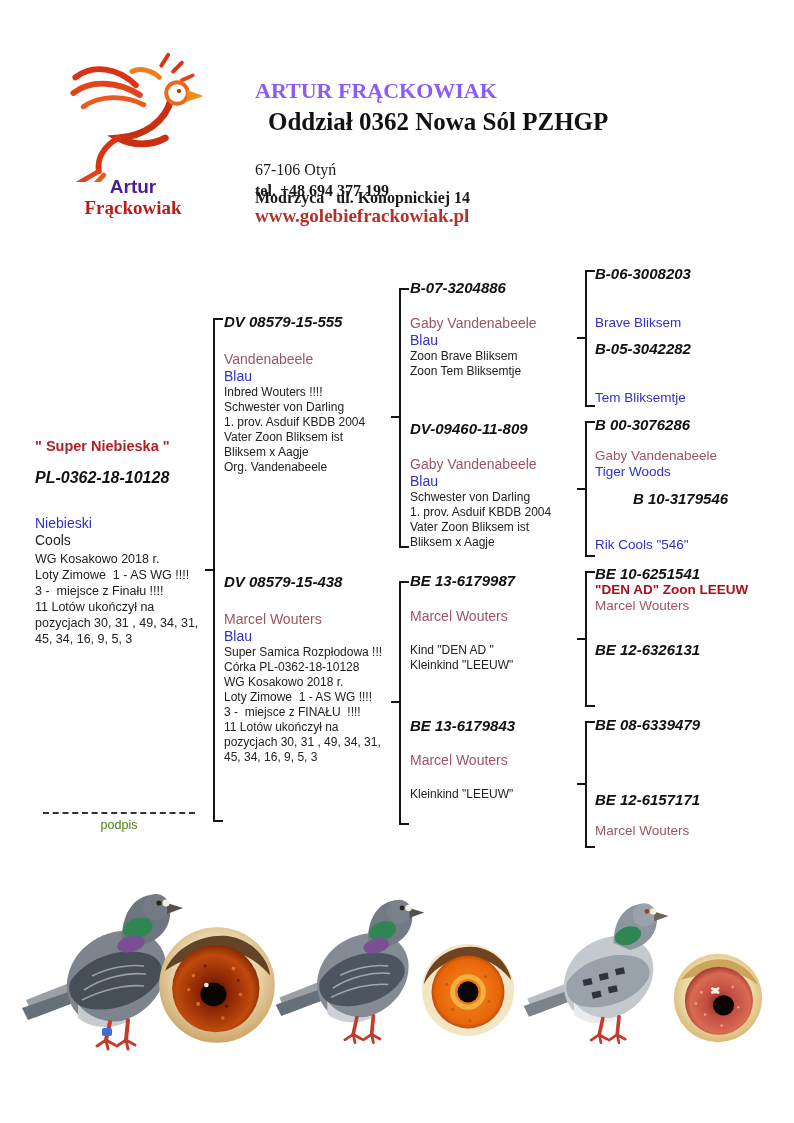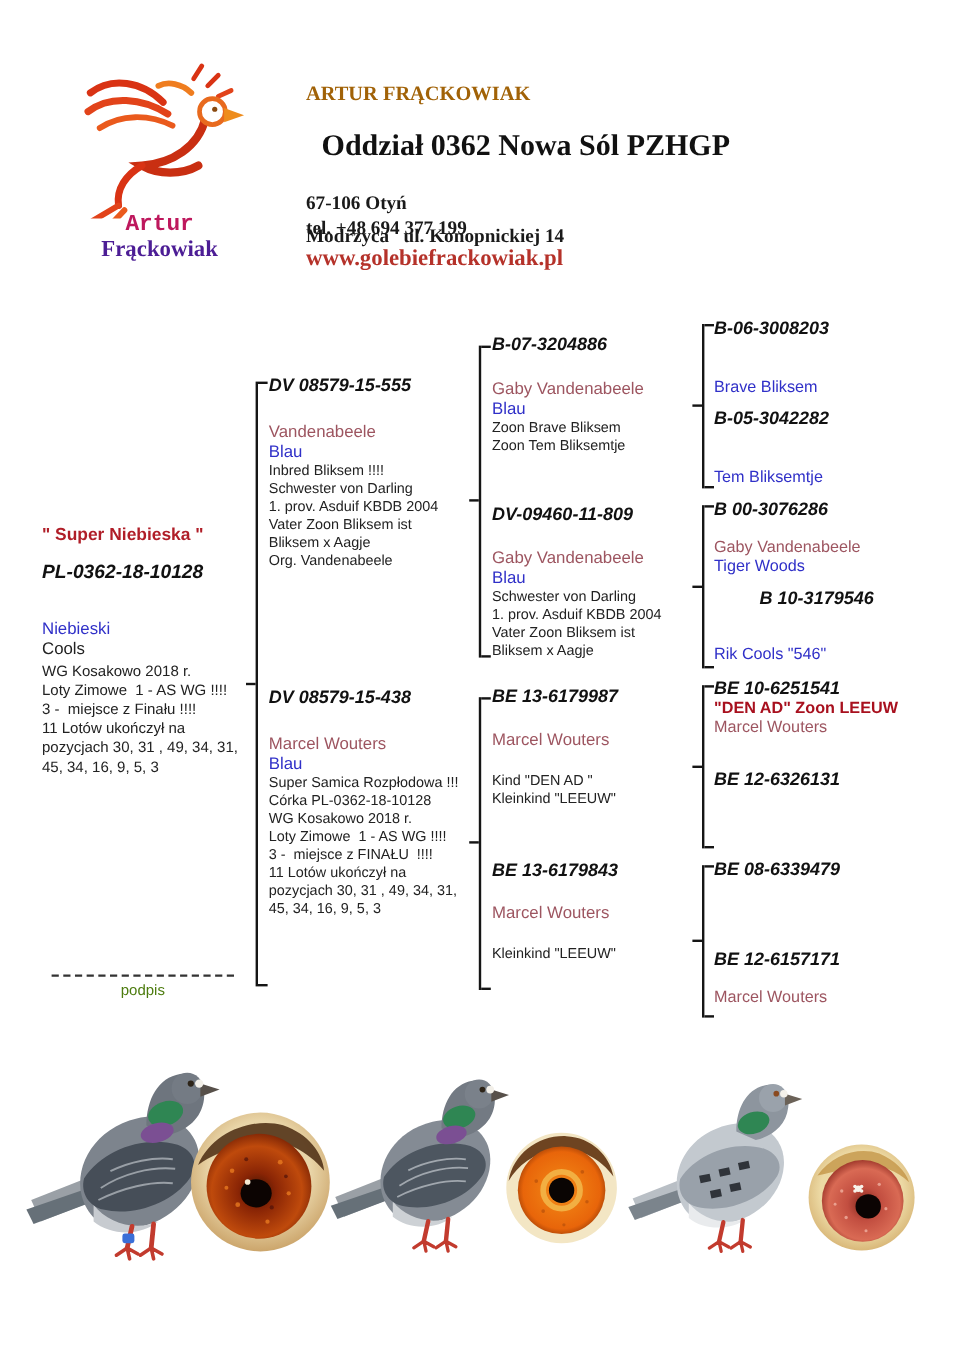--- a/index.html
+++ b/index.html
@@ -1,35 +1,35 @@
 <!DOCTYPE html>
 <html><head>
 <meta charset="utf-8">
 <style>
   html,body{margin:0;padding:0;background:#ffffff;}
   .page{position:relative;width:794px;height:1123px;background:#ffffff;overflow:hidden;
         font-family:"Liberation Sans",sans-serif;color:#1a1a1a;}
   
-  .hdr-name{position:absolute;left:255px;top:68px;font-family:"Liberation Serif",serif;
-            font-weight:bold;font-size:17px;color:#a16207;}
+  .hdr-name{position:absolute;left:255px;top:78px;font-family:"Liberation Serif",serif;
+            font-weight:bold;font-size:22px;color:#8b5cf6;}
   .hdr-club{position:absolute;left:268px;top:108px;font-family:"Liberation Serif",serif;
             font-weight:bold;font-size:25px;color:#111;}
   .hdr-addr1{position:absolute;left:255px;top:141px;font-family:"Liberation Serif",serif;
              font-weight:bold;font-size:16px;white-space:pre;margin-top:48px;}
   .hdr-addr2{position:absolute;left:255px;top:161px;font-family:"Liberation Serif",serif;
-             font-weight:bold;font-size:16px;}
+             font-weight:normal;font-size:16px;}
   .hdr-phone{position:absolute;left:255px;top:182px;font-family:"Liberation Serif",serif;
              font-weight:bold;font-size:16px;}
   .hdr-web{position:absolute;left:255px;top:205px;font-family:"Liberation Serif",serif;
            font-weight:bold;font-size:19px;color:#b5322a;}
   .logo{position:absolute;left:48px;top:50px;width:170px;height:132px;}
   .logo-t1{position:absolute;left:48px;top:176px;width:170px;text-align:center;
-           font-family:Liberation Mono, monospace;font-weight:bold;font-size:19px;color:#be185d;}
+           font-family:Liberation Sans, sans-serif;font-weight:bold;font-size:19px;color:#4c1d95;}
   .logo-t2{position:absolute;left:48px;top:197px;width:170px;text-align:center;
-           font-family:"Liberation Serif",serif;font-weight:bold;font-size:19px;color:#4c1d95;}
+           font-family:"Liberation Serif",serif;font-weight:bold;font-size:19px;color:#b91c1c;}
   
   .ring{font-style:italic;font-weight:bold;font-size:15px;line-height:18px;color:#111;white-space:pre;}
   .ring-big{font-style:italic;font-weight:bold;font-size:16px;line-height:19px;color:#111;}
   .fancier{font-size:14px;line-height:17px;color:#9d5560;}
   .blue{font-size:14px;line-height:17px;color:#3030c8;}
   .black14{font-size:14px;line-height:17px;color:#222;}
   .det{font-size:12px;line-height:15px;color:#222;white-space:pre;}
   .det16{font-size:12.5px;line-height:16px;color:#222;white-space:pre;}
   .nick{font-weight:bold;font-size:14.5px;color:#b01e28;}
   .ggp-title{font-weight:bold;font-size:13.5px;line-height:16px;color:#a8101e;}
@@ -93,21 +93,21 @@
   </div>
 
   <div class="sig-line"></div>
   <div class="sig-label">podpis</div>
 
   <div class="abs" style="left:224px;top:313px;width:170px;">
     <div class="ring">DV 08579-15-555</div>
     <div class="fancier" style="margin-top:20px;">Vandenabeele</div>
     <div class="blue">Blau</div>
     <div>
-      <div class="det">Inbred Bliksem !!!!</div>
+      <div class="det">Inbred Wouters !!!!</div>
       <div class="det">Schwester von Darling</div>
       <div class="det">1. prov. Asduif KBDB 2004</div>
       <div class="det">Vater Zoon Bliksem ist</div>
       <div class="det">Bliksem x Aagje</div>
       <div class="det">Org. Vandenabeele</div>
     </div>
   </div>
 
   <div class="abs" style="left:224px;top:573px;width:172px;">
     <div class="ring">DV 08579-15-438</div>

